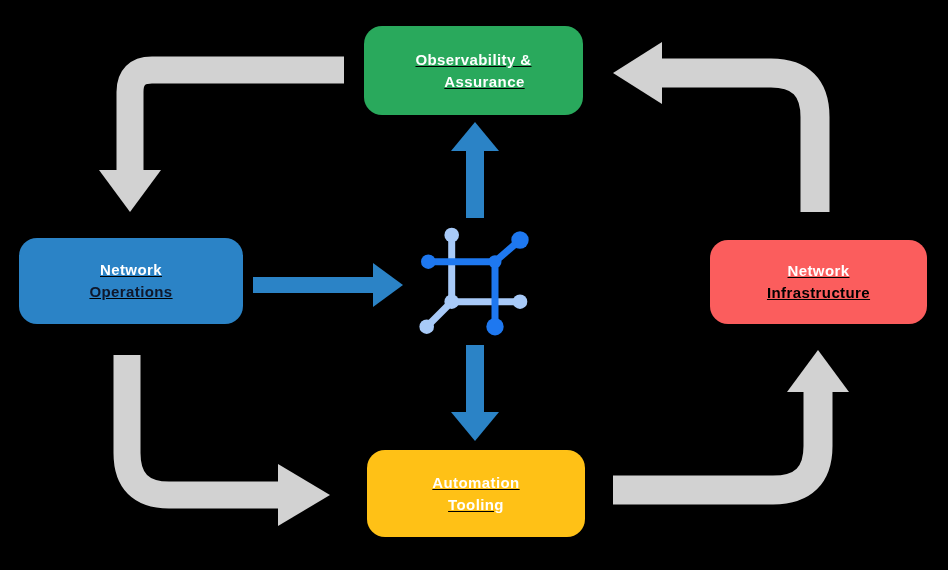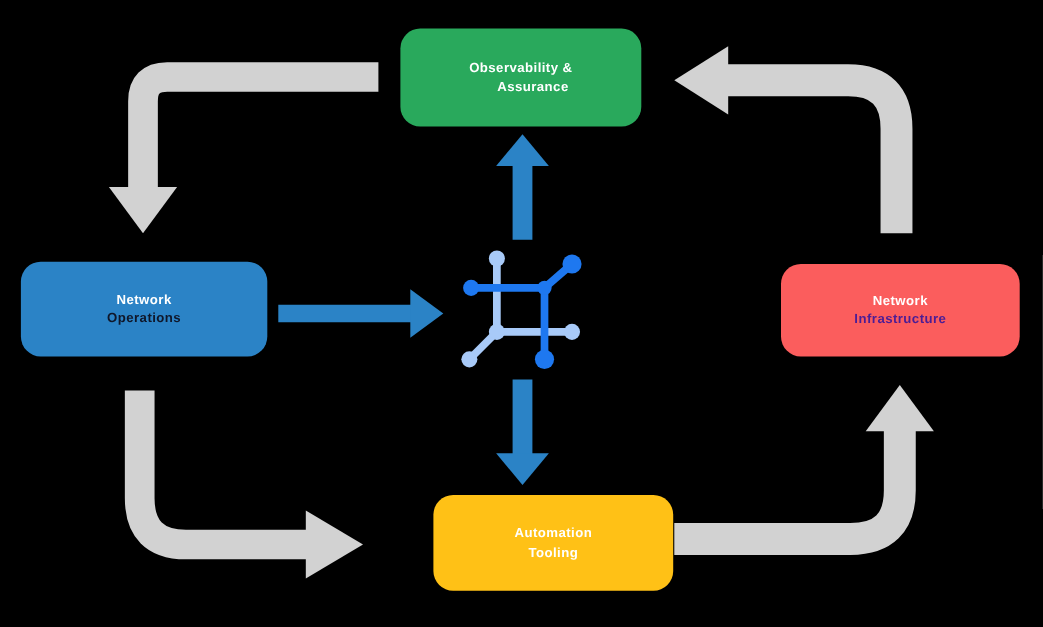--- a/index.html
+++ b/index.html
@@ -18,30 +18,31 @@
     left: 0; top: 0;
   }
   .node {
     position: absolute;
     border-radius: 18px;
     display: flex;
     flex-direction: column;
     align-items: center;
     justify-content: center;
     text-align: center;
-    font-size: 12px;
+    font-size: 15px;
     font-weight: 600;
     letter-spacing: 0.4px;
     line-height: 1.45;
+    text-decoration: underline;
   }
   .node span { display: block; }
   .node-observability { left: 364px; top: 26px;  width: 219px; height: 89px; }
   .node-operations    { left: 19px;  top: 238px; width: 224px; height: 86px; }
   .node-infrastructure{ left: 710px; top: 240px; width: 217px; height: 84px; }
-  .node-automation    { left: 367px; top: 450px; width: 218px; height: 87px; margin-left: 27px; }
+  .node-automation    { left: 367px; top: 450px; width: 218px; height: 87px; }
 </style>
 </head>
 <body>
 
 <div class="canvas" style="background-color: rgb(0, 0, 0);">
 
   <svg class="arrow-layer" width="948" height="570" viewBox="0 0 948 570">
 
     <g>
       <path d="M 344 70 H 152 Q 130 70 130 92 V 171" fill="none" stroke-width="27" stroke="#D2D2D2"></path>
@@ -110,21 +111,21 @@
     <span style="color: rgb(255, 255, 255); margin-left: 22px;">Assurance</span>
   </div>
 
   <div class="node node-operations" style="background-color: rgb(43, 131, 198);">
     <span style="color: rgb(255, 255, 255);">Network</span>
     <span style="color: #0f172a;">Operations</span>
   </div>
 
   <div class="node node-infrastructure" style="background-color: rgb(251, 93, 93);">
     <span style="color: rgb(255, 255, 255);">Network</span>
-    <span style="color: #4c1d95;">Infrastructure</span>
+    <span style="color: #000000;">Infrastructure</span>
   </div>
 
   <div class="node node-automation" style="background-color: rgb(255, 193, 22);">
     <span style="color: rgb(255, 255, 255);">Automation</span>
     <span style="color: rgb(255, 255, 255);">Tooling</span>
   </div>
 
 </div>
 
 </body></html>

